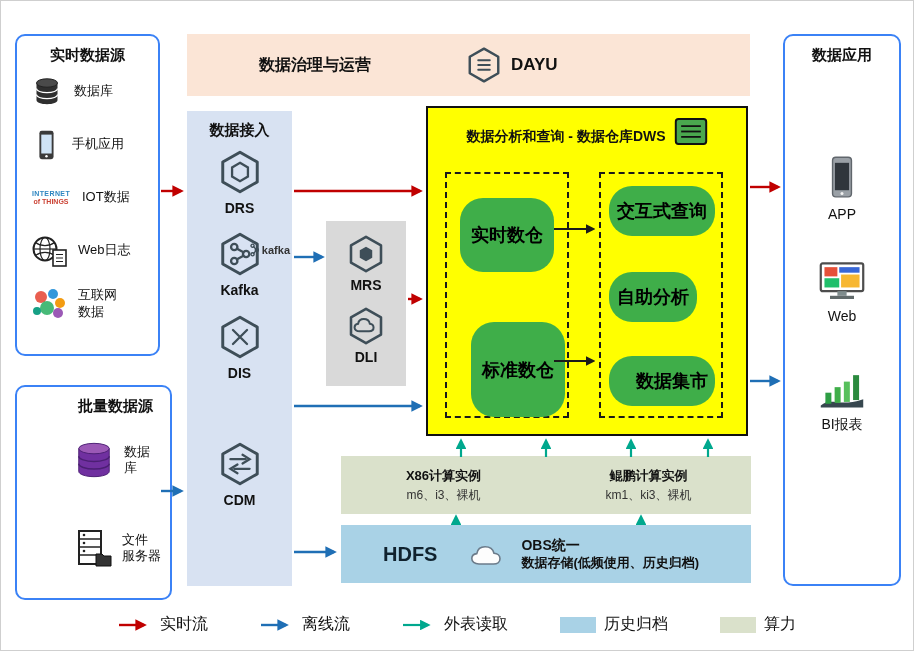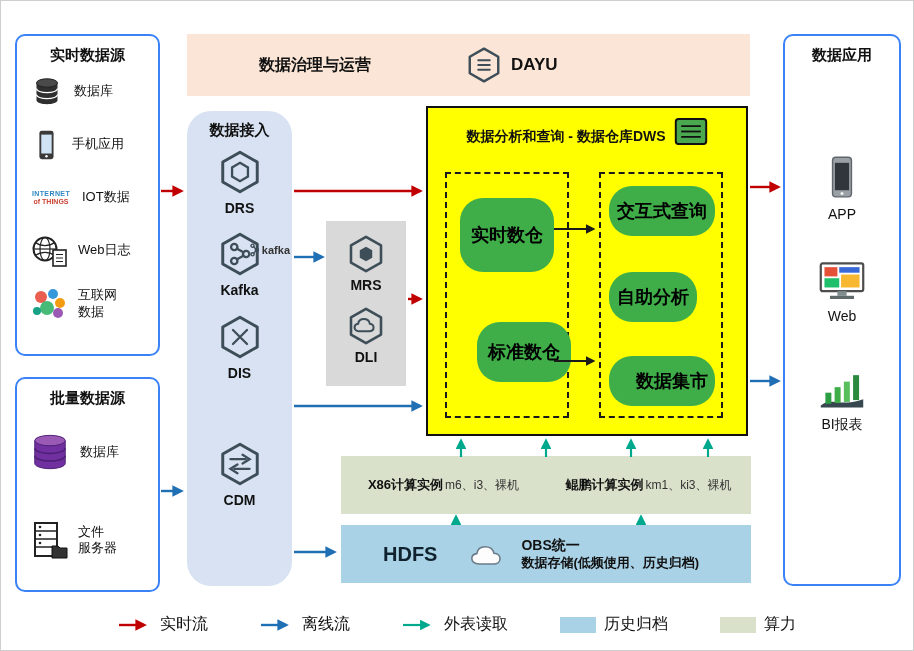--- a/index.html
+++ b/index.html
@@ -18,40 +18,40 @@
   .ab{ stroke:var(--c-blue); stroke-width:2.4; }
   .at{ stroke:var(--c-teal); stroke-width:2.2; }
   .ak{ stroke:#1a1a1a; stroke-width:2; }
   #mr path{ fill:var(--c-red);} #mb path{ fill:var(--c-blue);} #mt path{ fill:var(--c-teal);} #mk path{ fill:#1a1a1a;}
 
   
   .panel{ position:absolute; border:2px solid #3b82f6; border-radius:10px; background:#fff; }
   .panel-title{ font-size:15px; font-weight:bold; text-align:center; padding-top:10px; color:#111; }
 
   .rt{ left:14px; top:33px; width:145px; height:322px; }
-  .bt{ left:14px; top:376px; width:145px; height:215px; }
+  .bt{ left:14px; top:384px; width:157px; height:215px;padding-left:44px; }
   .apps{ left:782px; top:33px; width:118px; height:552px; }
 
   .src-item{ display:flex; align-items:center; gap:9px; padding:0 8px 0 12px; height:53px; }
   .bt .src-item{ height:88px; }
   .src-label{ font-size:13px; line-height:1.25; white-space:pre-line; }
   .ic{ flex:0 0 auto; }
 
   .iot-logo{ width:44px; display:flex; flex-direction:column; align-items:center; font-weight:bold; line-height:1.1; }
   .iot-l1{ font-size:7px; color:#2e86c1; letter-spacing:.4px; }
   .iot-l2{ font-size:7px; color:#cb4335; }
 
   
   .banner{ position:absolute; left:186px; top:33px; width:563px; height:62px; background:var(--c-peach); }
   .banner-title{ position:absolute; left:72px; top:50%; transform:translateY(-50%); font-size:16px; font-weight:bold; }
   .dayu{ position:absolute; left:278px; top:50%; transform:translateY(-50%); display:flex; align-items:center; gap:8px; }
   .dayu-text{ font-size:17px; font-weight:bold; }
 
   
-  .ing{ position:absolute; left:186px; top:110px; width:105px; height:475px; background:var(--c-panelblue);border-radius:24px; }
+  .ing{ position:absolute; left:186px; top:110px; width:105px; height:475px; background:var(--c-panelblue); }
   .ing-item{ position:absolute; width:100%; display:flex; flex-direction:column; align-items:center; gap:5px; }
   .i-drs{ top:38px; } .i-kafka{ top:120px; } .i-dis{ top:203px; } .i-cdm{ top:330px; }
   .ing-label{ font-size:14px; font-weight:bold; }
   .kafka-badge{ position:absolute; right:2px; top:12px; display:flex; align-items:center; gap:2px; }
   .kf-text{ font-size:11px; font-weight:bold; color:#333; }
 
   .hexp{ fill:none; stroke:#3e4e58; stroke-width:2.3; stroke-linejoin:round; }
   .hexg{ fill:none; stroke:#3e4e58; stroke-width:1.8; stroke-linecap:round; }
   .hexgf{ fill:#3e4e58; stroke:none; }
 
@@ -63,28 +63,28 @@
 
   
   .dws{ position:absolute; left:425px; top:105px; width:322px; height:330px; background:var(--c-yellow); border:2px solid #111; }
   .dws-title-row{ position:absolute; top:9px; width:100%; display:flex; justify-content:center; align-items:flex-end; gap:8px; }
   .dws-title{ font-size:14px; font-weight:bold; }
   .dash-group{ position:absolute; border:2px dashed #1a1a1a; }
   .dash-left{ left:17px; top:64px; width:124px; height:246px; }
   .dash-right{ left:171px; top:64px; width:124px; height:246px; }
   .green-box{ position:absolute; display:flex; align-items:center; justify-content:center; background:var(--c-green); font-size:18px; font-weight:bold; color:#000000;border-radius:23px; }
   .gb-rt{ left:13px; top:24px; width:94px; height:74px; }
-  .gb-std{ left:30px; top:148px; width:94px; height:60px; }
+  .gb-std{ left:24px; top:148px; width:94px; height:95px; }
   .gb-iq{ left:8px; top:12px; width:106px; height:50px; }
   .gb-sa{ left:8px; top:98px; width:88px; height:50px;text-align:right; }
   .gb-dm{ left:8px; top:182px; width:106px; height:50px;padding-left:20px; }
 
   
   .compute{ position:absolute; left:340px; top:455px; width:410px; height:58px; background:var(--c-compute); display:flex; }
-  .compute-half{ flex:1; display:flex; flex-direction:row; align-items:center; justify-content:center; gap:2px; }
+  .compute-half{ flex:1; display:flex; flex-direction:column; align-items:center; justify-content:center; gap:2px; }
   .compute-title{ font-size:13px; font-weight:bold; }
   .compute-spec{ font-size:12px; color:#333; }
 
   
   .storage{ position:absolute; left:340px; top:524px; width:410px; height:58px; background:var(--c-storage); display:flex; align-items:center; }
   .hdfs-label{ font-size:20px; font-weight:bold; margin-left:42px; color:#10222e; }
   .cloud{ margin-left:30px; }
   .obs-text{ margin-left:8px; line-height:1.25; }
   .obs-title{ font-size:14px; font-weight:bold; }
   .obs-desc{ font-size:13px; font-weight:bold; }

